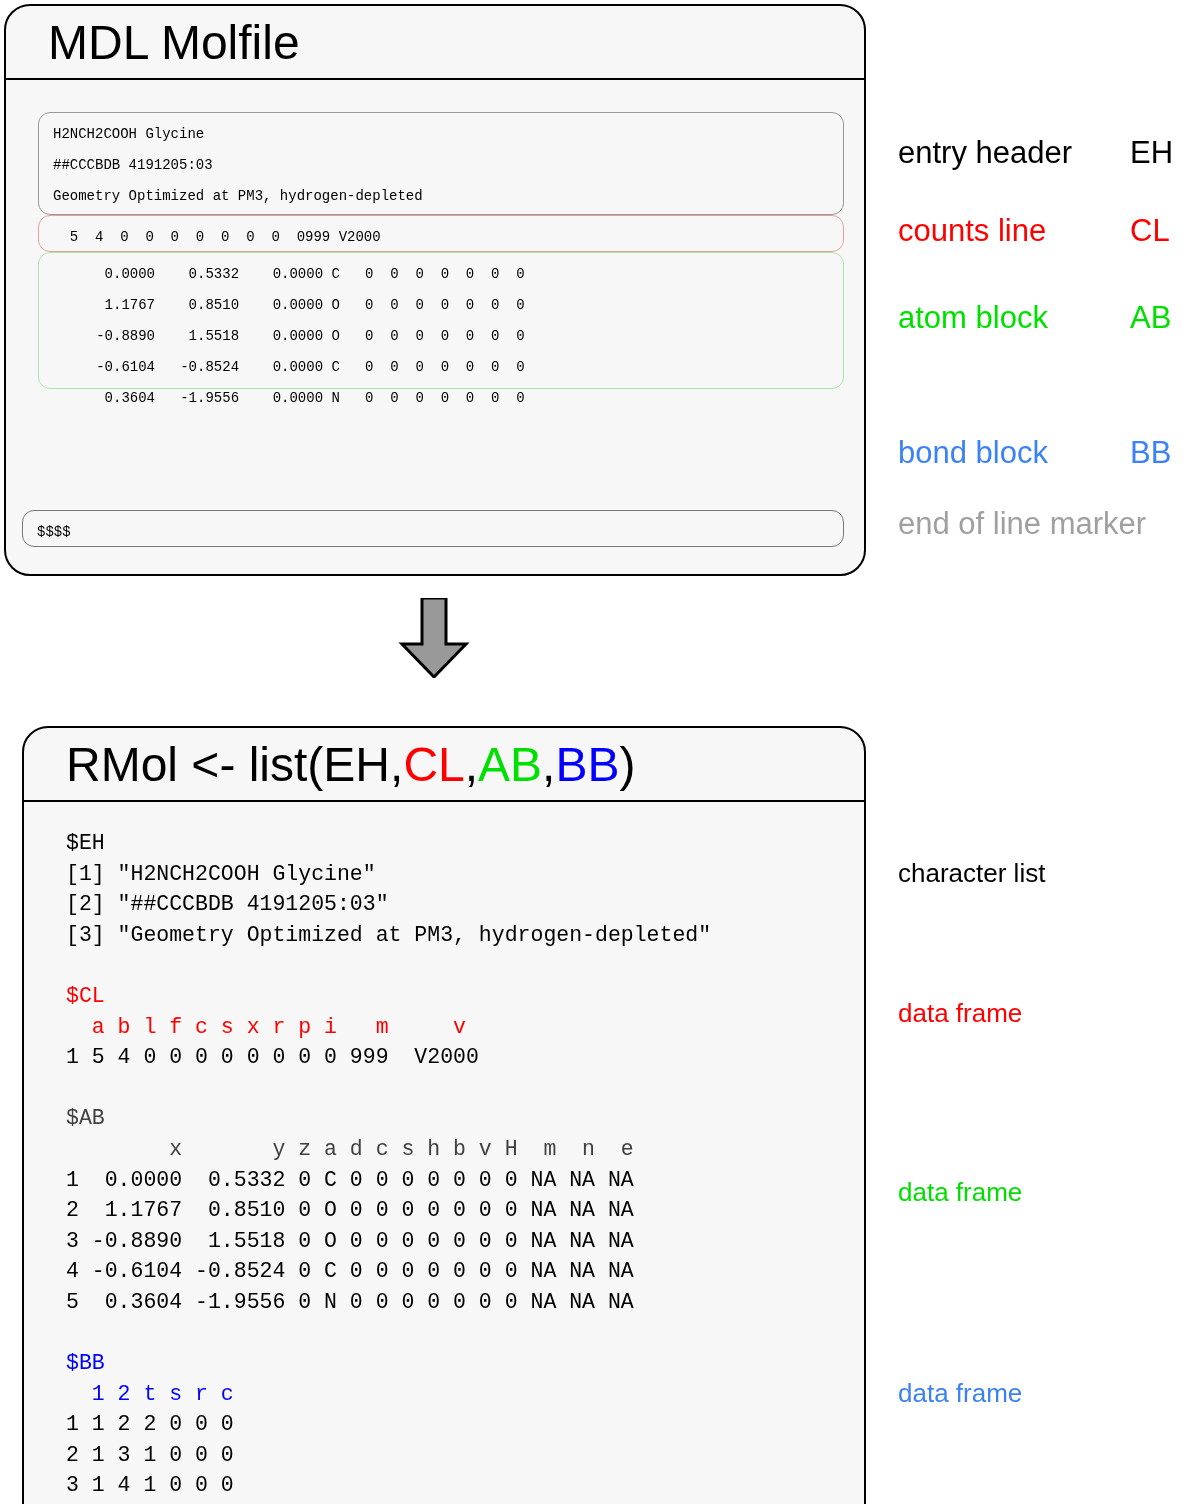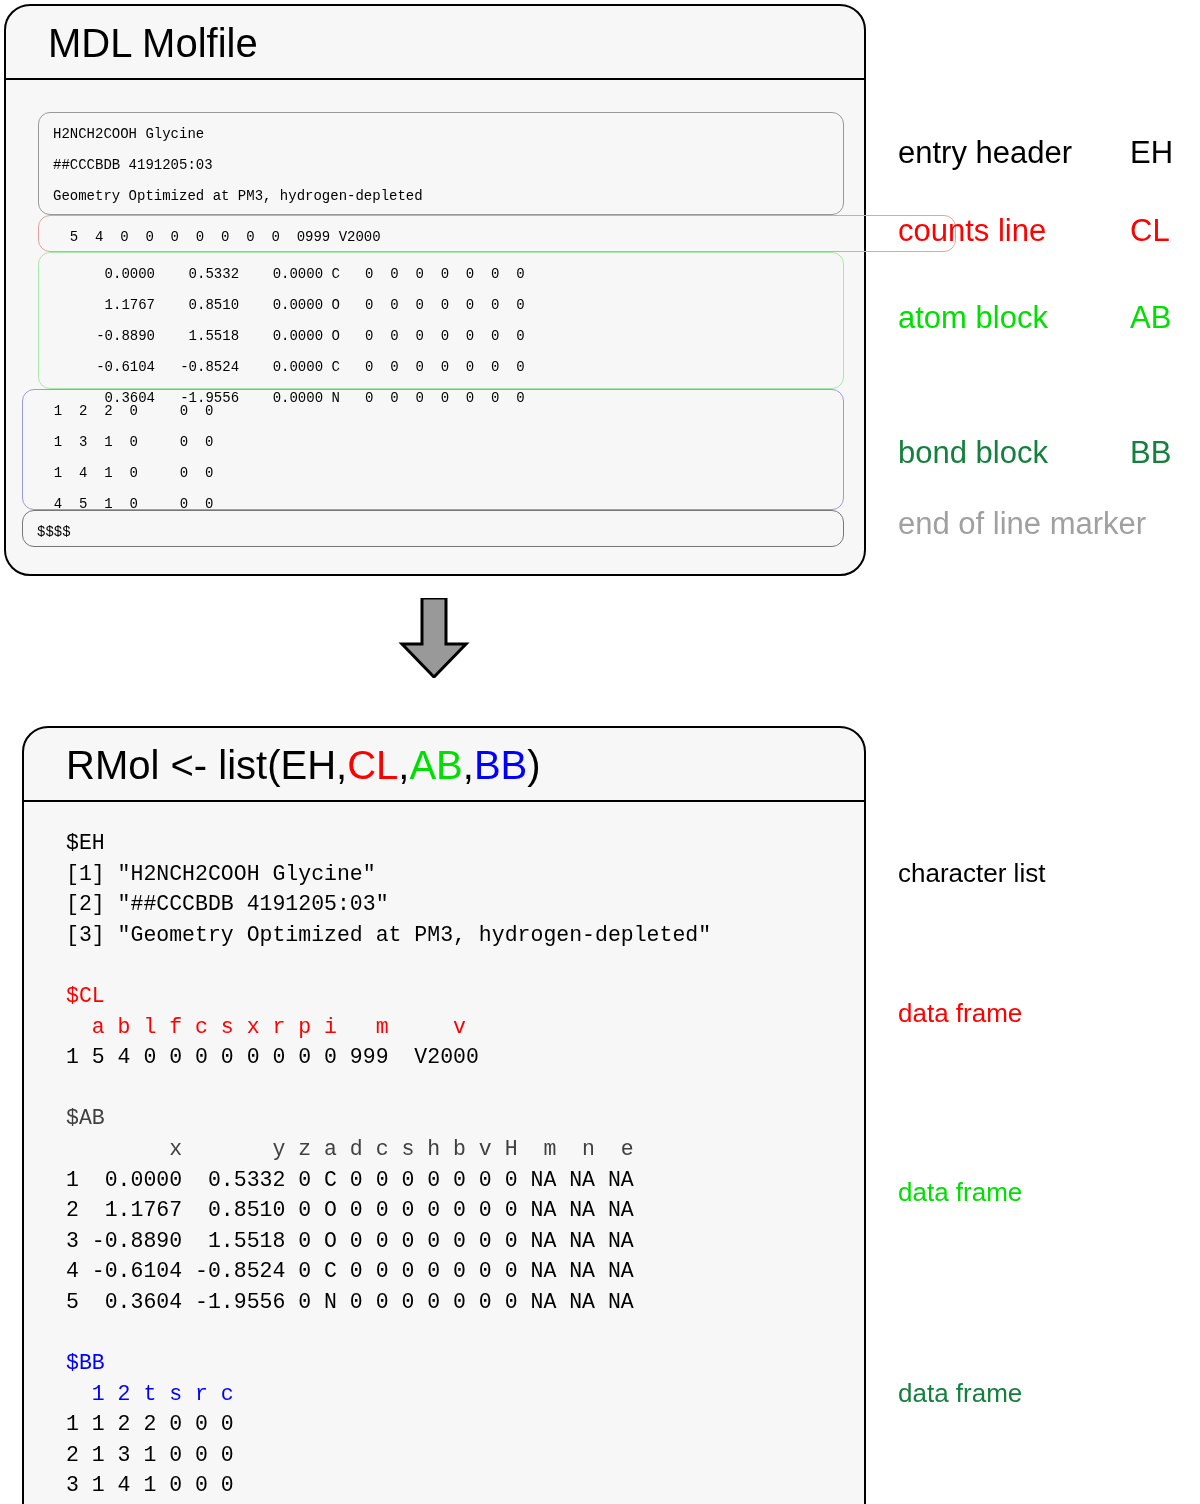--- a/index.html
+++ b/index.html
@@ -22,21 +22,21 @@
     box-sizing: border-box;
   }
   .panel-title {
     position: absolute;
     left: 0;
     right: 0;
     top: 0;
     height: 74px;
     line-height: 74px;
     padding-left: 42px;
-    font-size: 40px;
+    font-size: 48px;
     color: #000000;
     border-bottom: 2px solid #000000;
     white-space: nowrap;
     box-sizing: border-box;
   }
   .panel-title .c-red   { color: #ff0000; }
   .panel-title .c-green { color: #00e000; }
   .panel-title .c-blue  { color: #0000ff; }
 
   
@@ -52,21 +52,21 @@
     border-radius: 12px;
     font-family: "Liberation Mono", "DejaVu Sans Mono", monospace;
     font-size: 14px;
     line-height: 31px;
     color: #000000;
     white-space: pre;
     background: transparent;
     padding: 6px 10px 6px 14px;
   }
   .box-eh { left: 32px;  top: 30px;  width: 806px; height: 103px; border-color: #999999; }
-  .box-cl { left: 32px;  top: 133px; width: 918px; height: 37px;  border-color: #e8a0a0; }
+  .box-cl { left: 32px;  top: 133px; width: 806px; height: 37px;  border-color: #e8a0a0; }
   .box-ab { left: 32px;  top: 170px; width: 806px; height: 137px; border-color: #a8e8a8; padding-left: 32px; }
   .box-bb { left: 16px;  top: 307px; width: 822px; height: 121px; border-color: #9a9ae0; }
   .box-end{ left: 16px;  top: 428px; width: 822px; height: 37px;  border-color: #777777; }
 
   
   .legend-row {
     position: absolute;
     font-size: 31px;
     white-space: nowrap;
   }
@@ -100,21 +100,21 @@
   
   .legend2 {
     position: absolute;
     font-size: 26px;
     white-space: nowrap;
     text-align: right;
   }
   .c-black { color: #000000; }
   .c-red   { color: #ff0000; }
   .c-green { color: #00e000; }
-  .c-blue  { color: #15803d; }
+  .c-blue  { color: #3b82f6; }
   .c-gray  { color: #a0a0a0; }
 </style>
 </head>
 <body>
 
 <div class="panel" id="molfile-panel">
 
   <div class="panel-title">MDL Molfile</div>
 
   <div id="molfile-body">
@@ -124,24 +124,20 @@
 <span>Geometry Optimized at PM3, hydrogen-depleted</span></div>
 
     <div class="mono-box box-cl"><span>  5  4  0  0  0  0  0  0  0  0999 V2000</span></div>
 
     <div class="mono-box box-ab"><span>    0.0000    0.5332    0.0000 C   0  0  0  0  0  0  0</span>
 <span>    1.1767    0.8510    0.0000 O   0  0  0  0  0  0  0</span>
 <span>   -0.8890    1.5518    0.0000 O   0  0  0  0  0  0  0</span>
 <span>   -0.6104   -0.8524    0.0000 C   0  0  0  0  0  0  0</span>
 <span>    0.3604   -1.9556    0.0000 N   0  0  0  0  0  0  0</span></div>
 
-    <div class="mono-box box-bb"><span>  1  2  2  0     0  0</span>
-<span>  1  3  1  0     0  0</span>
-<span>  1  4  1  0     0  0</span>
-<span>  4  5  1  0     0  0</span></div>
 
     <div class="mono-box box-end"><span>$$$$</span></div>
 
   </div>
 </div>
 
 <div class="legend-row" style="left:898px; top:135px;">
   <span class="legend-name c-black">entry header</span>
   <span class="legend-abbr c-black">EH</span>
 </div>

